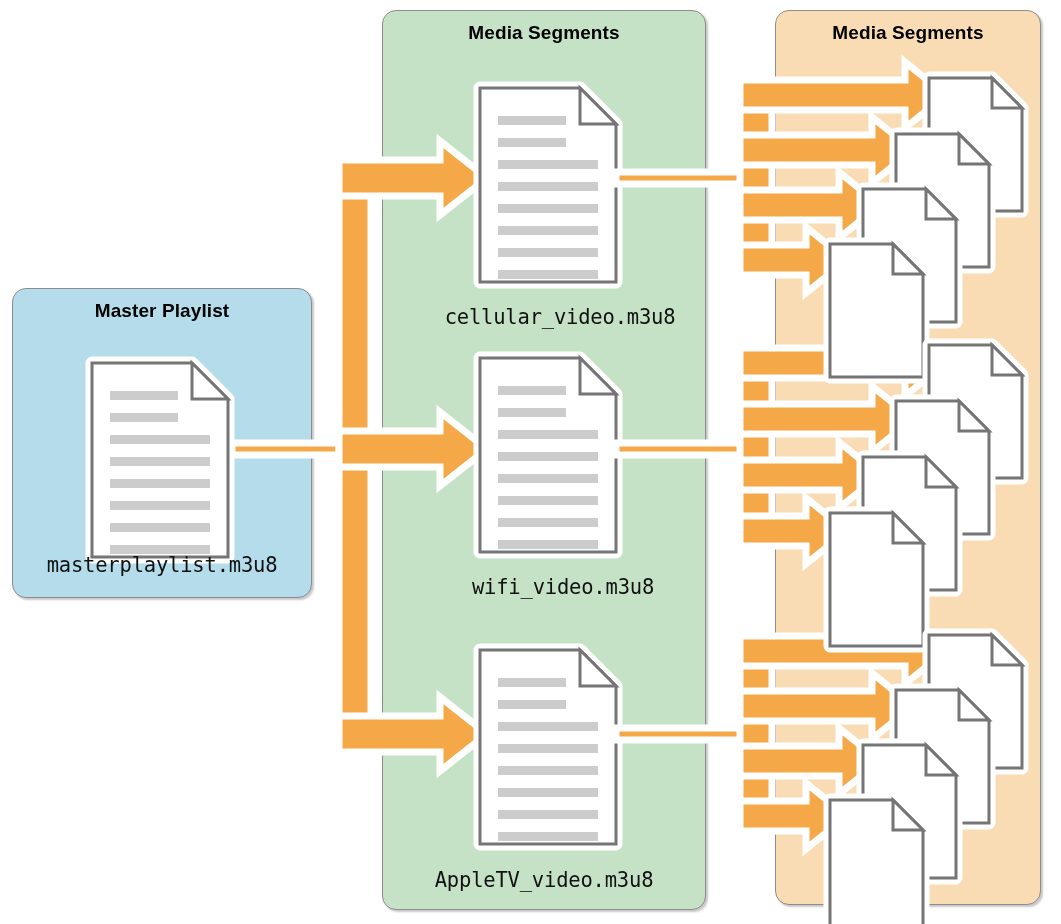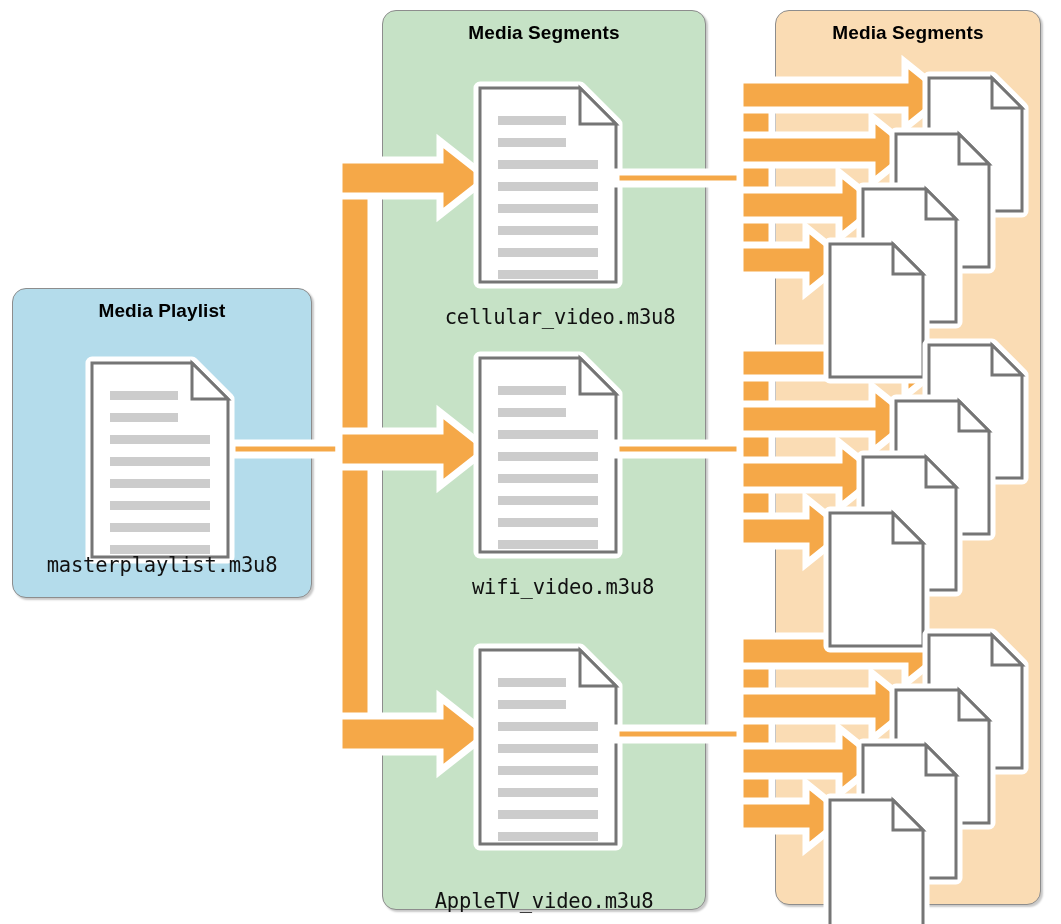--- a/index.html
+++ b/index.html
@@ -123,23 +123,23 @@
       <use href="#doc-blank" x="893" y="690"></use>
       <use href="#doc-blank" x="860" y="745"></use>
       <use href="#doc-blank" x="827" y="800"></use>
     </g>
 
     <g>
       <use href="#doc-lined" x="88" y="363"></use>
     </g>
   </svg>
 
-  <div class="panel-title" style="left:12px;width:300px;top:300px;">Media Playlist</div>
+  <div class="panel-title" style="left:12px;width:300px;top:300px;">Master Playlist</div>
   <div class="panel-title" style="left:382px;width:324px;top:22px;">Media Segments</div>
   <div class="panel-title" style="left:775px;width:266px;top:22px;">Media Segments</div>
 
   <div class="panel-caption" style="left:12px;width:300px;top:553px;">masterplaylist.m3u8</div>
 
   <div class="panel-caption" style="left:382px;width:324px;top:305px;padding-left:16px;">cellular_video.m3u8</div>
   <div class="panel-caption" style="left:382px;width:324px;top:575px;margin-left:19px;">wifi_video.m3u8</div>
-  <div class="panel-caption" style="left:382px;width:324px;top:868px;margin-top:21px;">AppleTV_video.m3u8</div>
+  <div class="panel-caption" style="left:382px;width:324px;top:868px;">AppleTV_video.m3u8</div>
 
 </div>
 
 </body></html>

